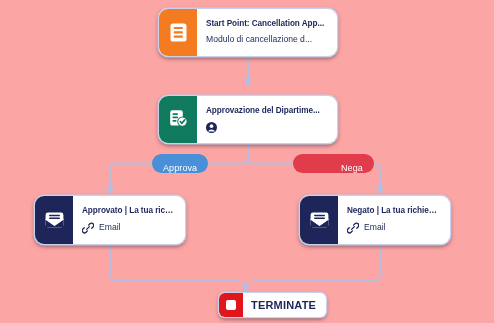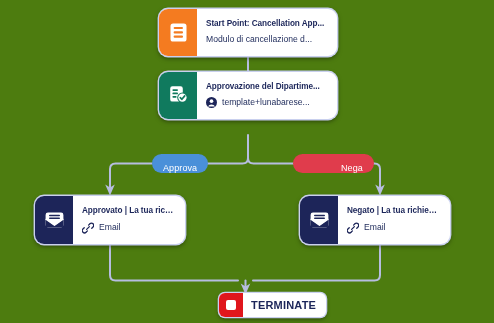--- a/index.html
+++ b/index.html
@@ -13,21 +13,21 @@
     position: relative;
     overflow: hidden;
     font-family: "Liberation Sans", sans-serif;
     -webkit-font-smoothing: antialiased;
   }
   #canvas {
     position: absolute;
     inset: 0;
     width: 494px;
     height: 323px;
-    background: #4d7c0f;
+    background: #fca5a5;
   }
   #edges {
     position: absolute;
     left: 0;
     top: 0;
     width: 494px;
     height: 323px;
     pointer-events: none;
   }
 
@@ -62,21 +62,21 @@
     font-weight: bold;
     color: #1b2559;
     letter-spacing: -0.05px;
     white-space: nowrap;
     overflow: hidden;
     text-overflow: ellipsis;
     line-height: 1.35;
   }
   .node-sub {
     display: flex;
-    align-items: flex-start;
+    align-items: flex-end;
     gap: 5px;
     margin-top: 5px;
     font-size: 8.6px;
     color: #232f5e;
     white-space: nowrap;
     overflow: hidden;
     line-height: 1.3;
   }
   .node-sub .sub-text {
     overflow: hidden;
@@ -85,21 +85,21 @@
   }
   .sub-icon {
     flex: 0 0 auto;
     display: inline-flex;
     align-items: center;
     justify-content: center;
   }
 
   
   #node-start     { left: 159px; top: 9px;   width: 178px; height: 47px; }
-  #node-approval  { left: 159px; top: 72px;  width: 178px; height: 47px; }
+  #node-approval  { left: 159px; top: 96px;  width: 178px; height: 47px; }
   #node-approved  { left: 35px;  top: 196px; width: 150px; height: 48px; }
   #node-denied    { left: 300px; top: 196px; width: 150px; height: 48px; }
 
   #node-start .node-icon    { background: #f47b20; }
   #node-approval .node-icon { background: #107a5e; }
   #node-approved .node-icon,
   #node-denied .node-icon   { background: #1d2559; }
 
   
   .pill {
@@ -217,21 +217,20 @@
     <div class="node-body">
       <div class="node-title">Approvazione del Dipartime...</div>
       <div class="node-sub">
         <span class="sub-icon">
           <svg width="11" height="11" viewBox="0 0 12 12" xmlns="http://www.w3.org/2000/svg">
             <circle cx="6" cy="6" r="6" fill="#1d2559"></circle>
             <circle cx="6" cy="4.5" r="2" fill="#ffffff"></circle>
             <path d="M2.2,10.4 A4.1,3.6 0 0 1 9.8,10.4 Z" fill="#ffffff"></path>
           </svg>
         </span>
-        <span class="sub-text">template+lunabarese...</span>
       </div>
     </div>
   </div>
 
   <div class="pill" id="pill-approve">
     <span>Approva</span>
   </div>
   <div class="pill" id="pill-deny">
     <span>Nega</span>
   </div>

